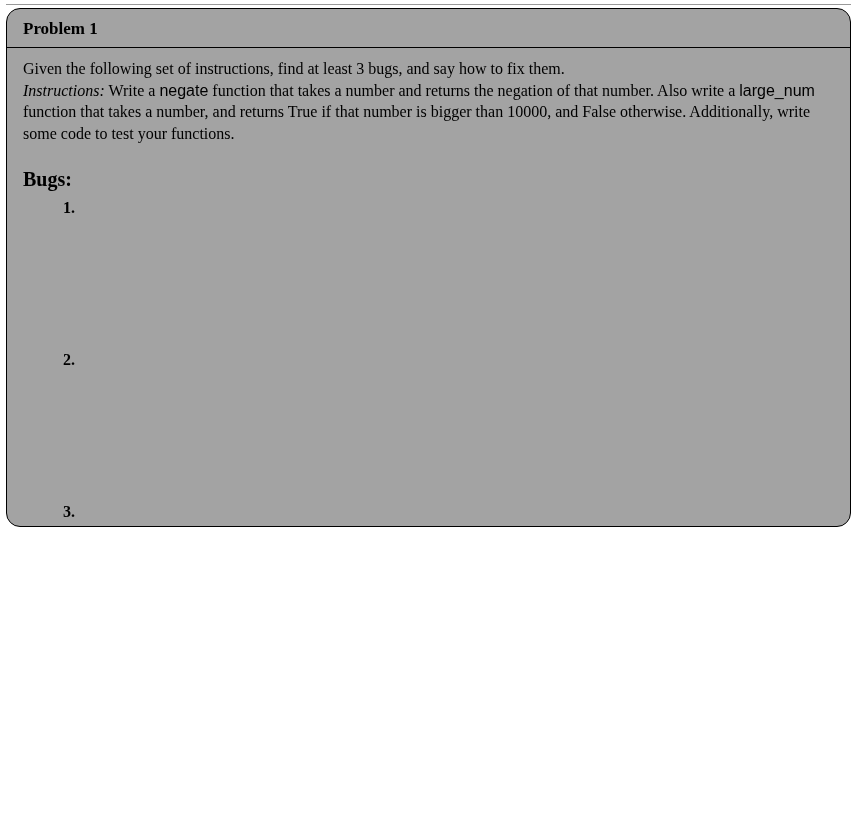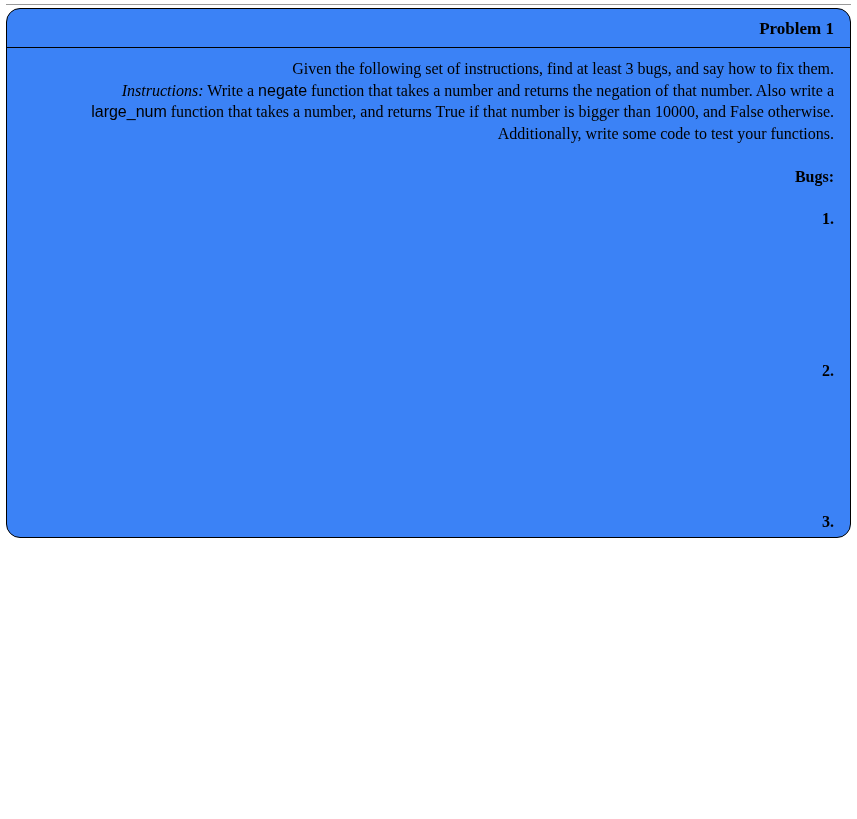--- a/index.html
+++ b/index.html
@@ -18,55 +18,53 @@
     padding: 4px 6px 0 6px;
   }
   .top-rule {
     border-top: 1px solid #999;
     height: 4px;
   }
   .problem-box {
     border: 1.5px solid #000;
     border-radius: 14px;
     overflow: hidden;
-    background: #3b82f6;
-    text-align: right;
+    background: #a3a3a3;
   }
   .problem-header {
     padding: 10px 16px 8px 16px;
     border-bottom: 1px solid #000;
     font-weight: bold;
     font-size: 17px;
     font-family: Georgia, 'Times New Roman', serif;
   }
   .problem-body {
     padding: 10px 16px 0 16px;
     font-size: 16px;
     line-height: 1.35;
   }
   .instructions {
     margin-bottom: 22px;
-    margin-left: 42px;
   }
   .instructions em { font-style: italic; }
   .code-inline {
     font-family: Liberation Sans, sans-serif;
     font-size: 16px;
   }
   .code-block {
     font-family: 'Courier New', Courier, monospace;
     font-size: 15px;
     white-space: pre;
     line-height: 1.35;
     margin-bottom: 18px;
   }
   .bugs-heading {
     font-weight: bold;
-    font-size: 16px;
-    margin: 10px 0 20px 0;
+    font-size: 20px;
+    margin: 10px 0 4px 0;
   }
   .answer-list {
     padding-left: 40px;
   }
   .answer-item {
     font-weight: bold;
     font-size: 16px;
     margin-bottom: 130px;
   }
   .answer-item:last-child { margin-bottom: 4px; }

